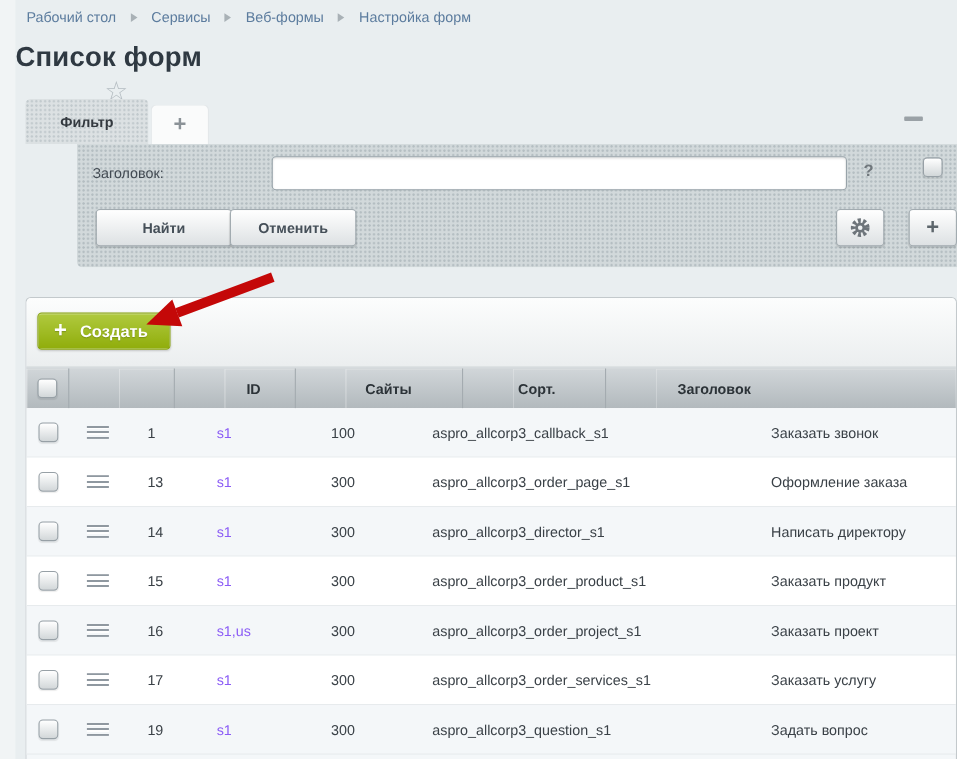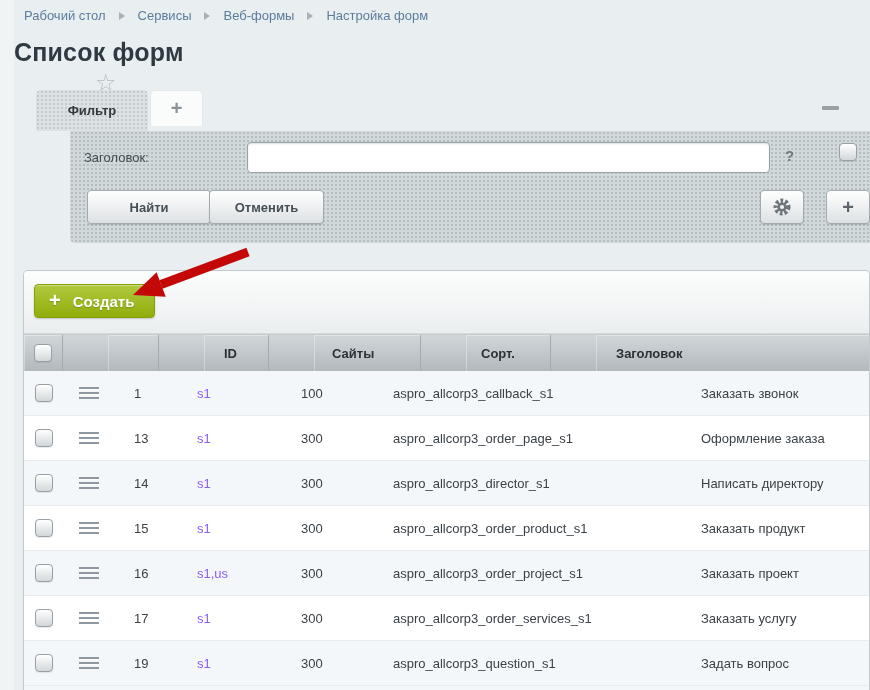--- a/index.html
+++ b/index.html
@@ -18,21 +18,21 @@
   .breadcrumb { position:absolute; left:24px; top:8px; display:flex; align-items:center; font-size:13px; }
   .crumb { color:#5c7c9e; text-decoration:none; cursor:pointer; }
   .crumb-sep { width:0; height:0; border-left:6px solid #a9b1b6; border-top:4px solid transparent; border-bottom:4px solid transparent; margin:0 13px; }
 
   
   .title-row { position:absolute; left:14px; top:38px; display:flex; align-items:center;flex-direction:column; }
   .page-title { font-size:25px; font-weight:bold; color:#2f3942; letter-spacing:.2px; }
   .fav-star { font-size:24px; color:#b4bcc1; margin-left:14px; margin-top:2px; }
 
   
-  .filter-tabs { position:absolute; left:36px; top:90px; height:41px; display:flex; }
+  .filter-tabs { position:absolute; left:23px; top:90px; height:41px; display:flex; align-items:flex-end; }
   .tab-filter {
     width:112px; height:41px; border-radius:5px 5px 0 0;
     background-color:#dce1e3;
     background-image:radial-gradient(rgba(160,172,178,.45) 1px, transparent 1.2px);
     background-size:4px 4px;
     display:flex; align-items:center; justify-content:center;
     font-size:13px; font-weight:bold; color:#33393f; cursor:pointer;
   }
   .tab-add {
     width:53px; height:36px; margin-left:2px; border-radius:5px 5px 0 0;
@@ -100,21 +100,21 @@
   .grid-head { display:flex; height:37px; background:linear-gradient(#d1d6d9, #b2b9bd); border-top:1px solid #c6ccce;gap:45px; }
   .hcell {
     display:flex; align-items:center; font-size:13px; font-weight:bold; color:#2c3338;
     border-right:1px solid #a4abb0; box-shadow:inset 1px 1px 0 rgba(255,255,255,.35);
     padding-left:20px; flex:none; cursor:pointer;
   }
   .hcell.c-cb   { width:39px; padding-left:0; justify-content:center; }
   .hcell.c-menu { width:51px; padding-left:0; }
   .hcell.c-id   { width:65px; }
   .hcell.c-sites{ width:107px; padding-left:18px; }
-  .hcell.c-sort { width:85px;  padding-left:15px; }
+  .hcell.c-sort { width:85px;  padding-left:5px; }
   .hcell.c-code { width:310px; padding-left:22px; }
   .hcell.c-title{ flex:1; border-right:none; }
 
   .grid-row { display:flex; height:45px; background:#fff; border-bottom:1px solid #e7ebed; }
   .grid-row.alt { background:#f4f7f9; }
   .cell { display:flex; align-items:center; font-size:13px; color:#3a4147; flex:none; padding-left:20px; }
   .cell.c-cb   { width:39px; padding-left:0; justify-content:center; }
   .cell.c-menu { width:51px; padding-left:0; justify-content:center; }
   .cell.c-id   { width:65px; }
   .cell.c-sites{ width:107px; padding-left:18px; }

